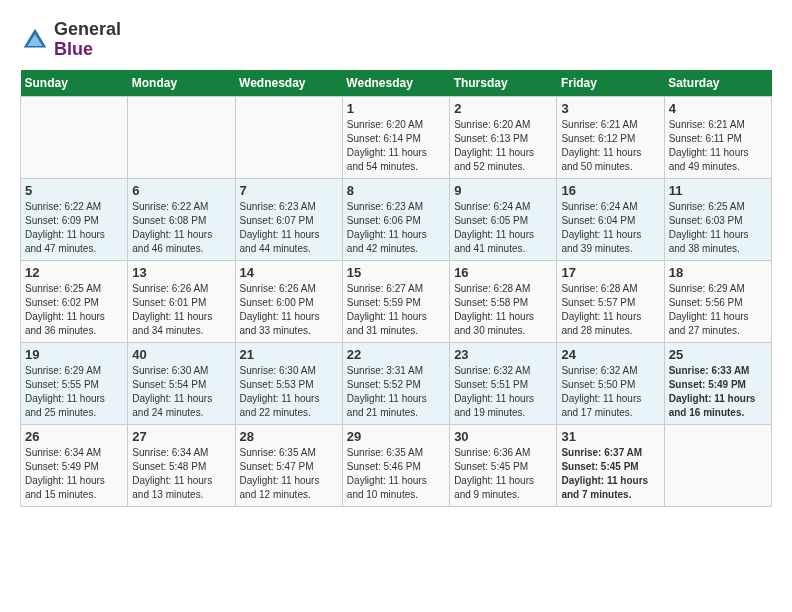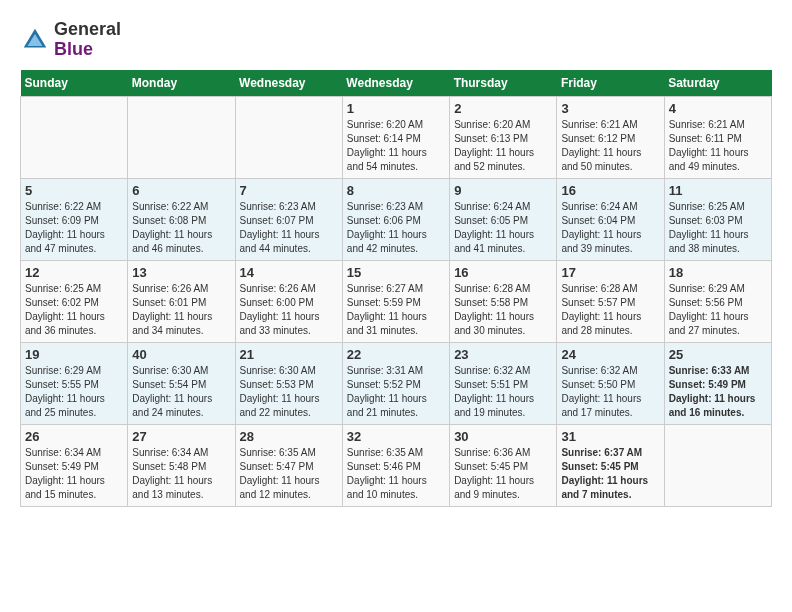--- a/index.html
+++ b/index.html
@@ -325,21 +325,21 @@
 and 13 minutes.</div>
         </td>
         <td>
           <span class="day-number">28</span>
           <div class="day-info" style="white-space: pre-line;">Sunrise: 6:35 AM
 Sunset: 5:47 PM
 Daylight: 11 hours
 and 12 minutes.</div>
         </td>
         <td>
-          <span class="day-number">32</span>
+          <span class="day-number">29</span>
           <div class="day-info" style="white-space: pre-line;">Sunrise: 6:35 AM
 Sunset: 5:46 PM
 Daylight: 11 hours
 and 10 minutes.</div>
         </td>
         <td>
           <span class="day-number">30</span>
           <div class="day-info" style="white-space: pre-line;">Sunrise: 6:36 AM
 Sunset: 5:45 PM
 Daylight: 11 hours

